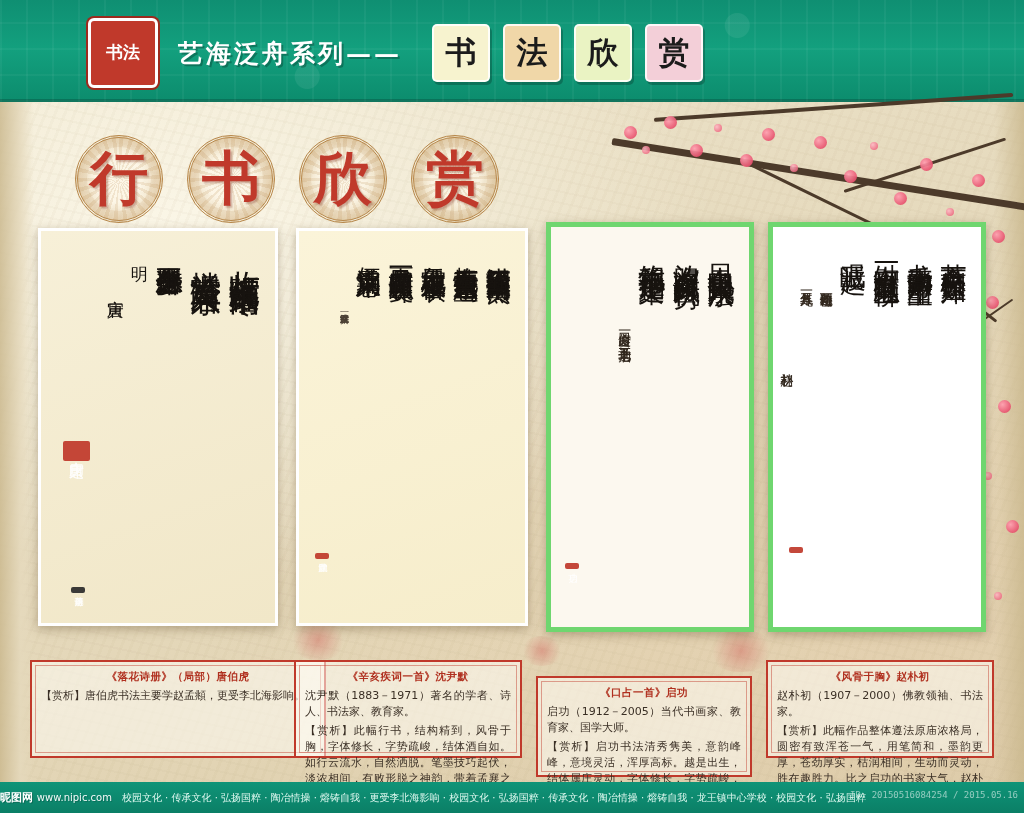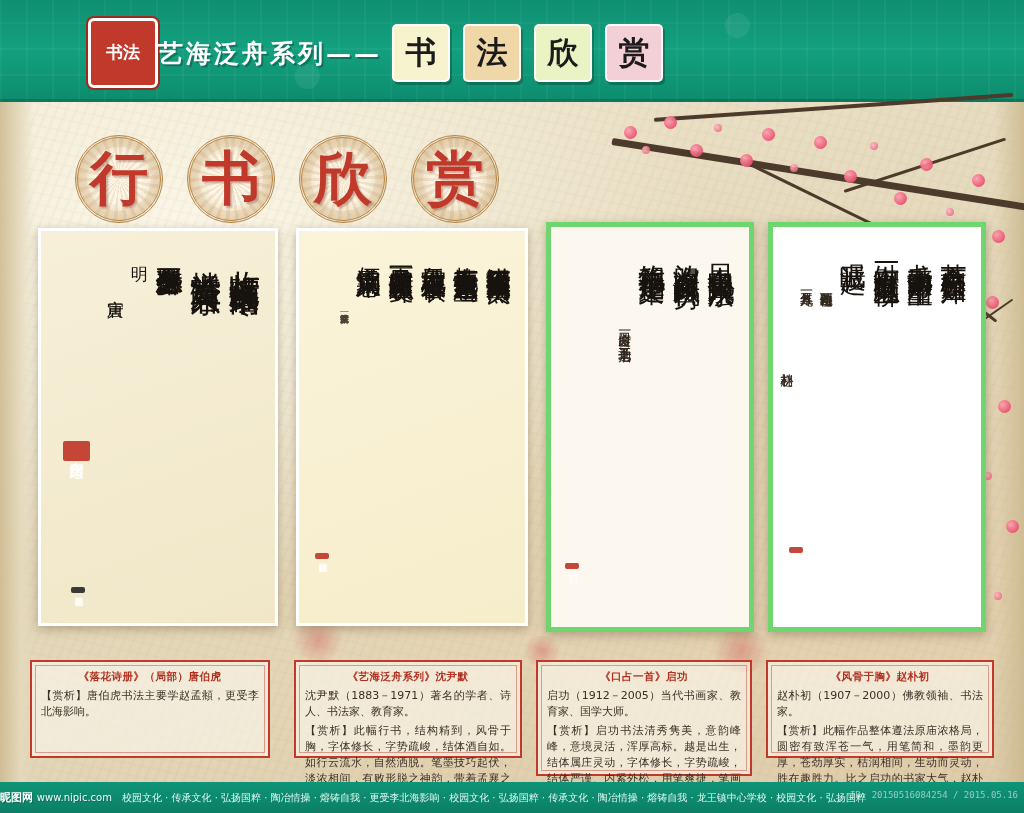--- a/index.html
+++ b/index.html
@@ -15,21 +15,21 @@
     position:absolute;left:0;top:0;width:1024px;height:102px;
     background:
       repeating-linear-gradient(90deg, rgba(255,255,255,0.045) 0 2px, rgba(0,0,0,0) 2px 26px),
       repeating-linear-gradient(0deg, rgba(255,255,255,0.04) 0 2px, rgba(0,0,0,0) 2px 26px),
       radial-gradient(circle at 12% 40%, rgba(255,255,255,0.09) 0 10px, rgba(0,0,0,0) 11px),
       radial-gradient(circle at 30% 75%, rgba(255,255,255,0.07) 0 12px, rgba(0,0,0,0) 13px),
       radial-gradient(circle at 72% 25%, rgba(255,255,255,0.07) 0 12px, rgba(0,0,0,0) 13px),
       linear-gradient(180deg,#0f8f72 0%, #13a07e 48%, #0c8c6d 100%);
     box-shadow:inset 0 -3px 0 rgba(0,0,0,0.18);
   }
-  .header-inner{position:absolute;left:60px;top:18px;display:flex;align-items:center;gap:0;padding-left:28px;}
+  .header-inner{position:absolute;left:60px;top:18px;display:flex;align-items:center;gap:20px;padding-left:28px;}
   .seal-logo{
     width:64px;height:64px;background:#c0392b;border-radius:6px;
     border:3px solid #ffffff;box-shadow:0 0 0 2px #9c2a1e;
     display:flex;align-items:center;justify-content:center;
     color:#fff;font-size:17px;line-height:1.02;font-weight:bold;
     font-family:"DejaVu Serif","Liberation Serif",serif;letter-spacing:0;
     text-align:center;
   }
   .title-main{
     color:#fff;font-size:25px;font-weight:bold;letter-spacing:3px;
@@ -151,23 +151,23 @@
   .cap:before{
     content:"";position:absolute;left:3px;top:3px;right:3px;bottom:3px;
     border:1px solid rgba(192,57,43,.45);pointer-events:none;
   }
   .cap .cap-title{
     color:#b0301f;font-size:10.5px;font-weight:bold;text-align:center;margin-bottom:4px;
     font-family:"DejaVu Serif","Liberation Serif",serif;letter-spacing:.5px;
   }
   .cap p{margin:0 0 3px;font-size:11px;line-height:1.45;color:#3a2f25;text-align:justify;}
   .cap p:last-child{margin-bottom:0;}
-  .c1{left:30px;top:660px;width:240px;height:98px;}
+  .c1{left:30px;top:660px;width:296px;height:98px;}
   .c2{left:294px;top:660px;width:228px;height:98px;}
-  .c3{left:536px;top:660px;width:216px;height:116px;}
+  .c3{left:536px;top:676px;width:216px;height:101px;}
   .c4{left:766px;top:660px;width:228px;height:98px;}
 
   
   .footer{
     position:absolute;left:0;top:782px;width:1024px;height:31px;
     background:linear-gradient(180deg,#0f9478,#0b7f66);
     display:flex;align-items:center;overflow:hidden;
   }
   .footer .wm{
     color:#fff;font-size:11px;font-weight:bold;white-space:nowrap;
@@ -329,21 +329,21 @@
     </div>
 
   </div>
 
   <div class="captions">
     <div class="cap c1">
       <div class="cap-title">《落花诗册》（局部）唐伯虎</div>
       <p>【赏析】唐伯虎书法主要学赵孟頫，更受李北海影响。</p>
     </div>
     <div class="cap c2">
-      <div class="cap-title">《艺海泛舟系列》沈尹默</div>
+      <div class="cap-title">《辛亥疾词一首》沈尹默</div>
       <p>沈尹默（1883－1971）著名的学者、诗人、书法家、教育家。</p>
       <p>【赏析】此幅行书，结构精到，风骨于胸，字体修长，字势疏峻，结体酒自如。如行云流水，自然洒脱。笔墨技巧起伏，淡浓相间，有败形脱之神韵，带着孟襄之骨肌。</p>
     </div>
     <div class="cap c3">
       <div class="cap-title">《口占一首》启功</div>
       <p>启功（1912－2005）当代书画家、教育家、国学大师。</p>
       <p>【赏析】启功书法清秀隽美，意韵峰峰，意境灵活，浑厚高标。越是出生，结体属庄灵动，字体修长，字势疏峻，结体严谨、内紧外松，用笔爽捷，笔画纯净，真力弥满，骨肉停匀。不激不厉，张驰有度，尽现飘逸之姿。</p>
     </div>
     <div class="cap c4">
       <div class="cap-title">《风骨于胸》赵朴初</div>

